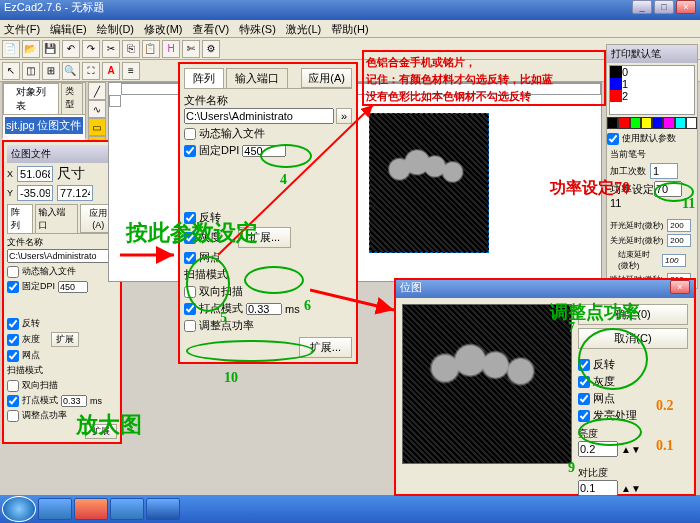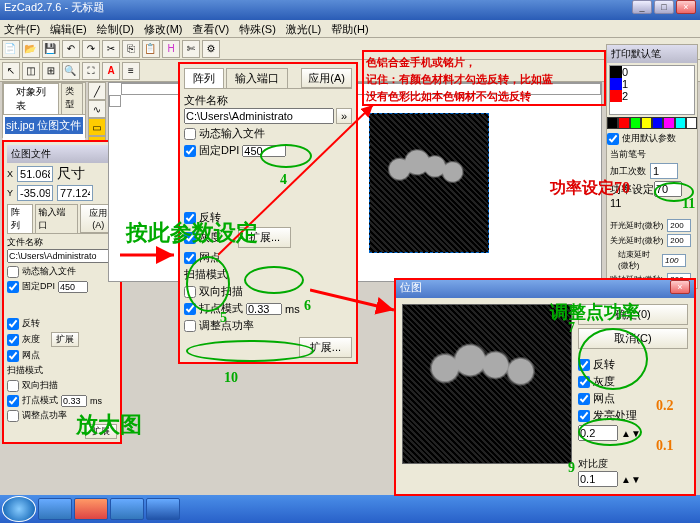--- a/index.html
+++ b/index.html
@@ -250,23 +250,24 @@
           <label>灰度</label>
         </div>
       <div class="chk">
           <input type="checkbox" checked="" style="">
           <label>网点</label>
         </div>
       <div class="chk">
           <input type="checkbox" checked="" style="">
           <label>发亮处理</label>
         </div>
+      <div style="font-size:10px;margin-top:4px">亮度</div>
       <input type="text" style="width: 40px;" value="0.2">
       <span style="font-size:10px">▲▼</span>
-      <div style="font-size:10px;margin-top:16px">对比度</div>
+      <div style="font-size:10px;margin-top:9px">对比度</div>
       <input type="text" style="width: 40px;" value="0.1">
       <span style="font-size:10px">▲▼</span>
     </div>
   </div>
 </div>
 
 <div class="right-panel">
   <div class="panel-title">打印默认笔</div>
   <div style="height:50px;background:#fff;border:1px solid #999;margin:2px">
     <div style="display:flex;font-size:8px">

